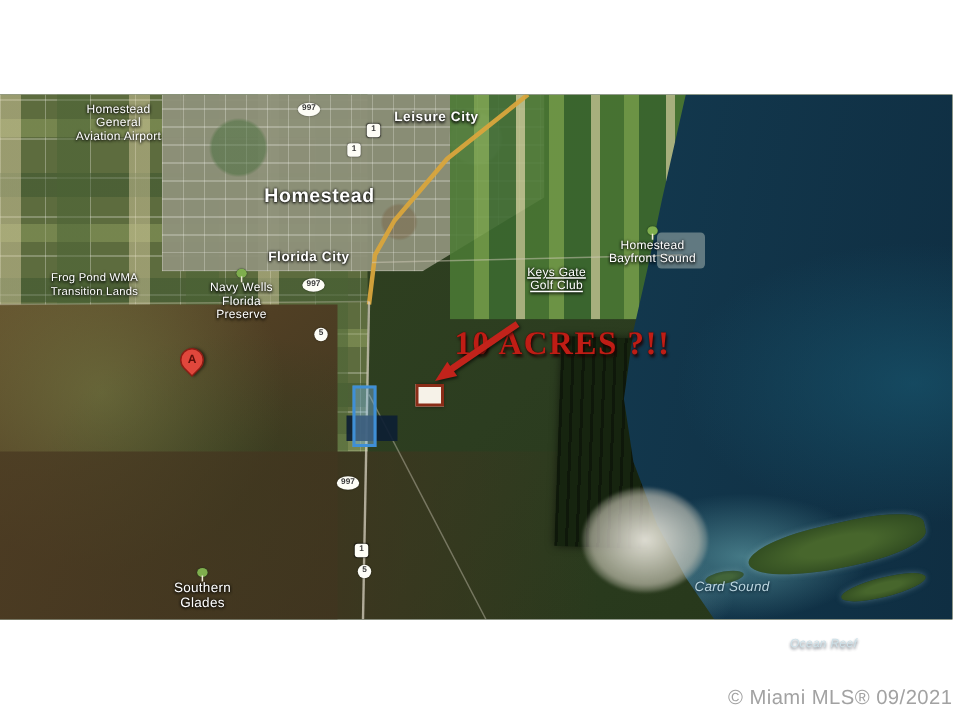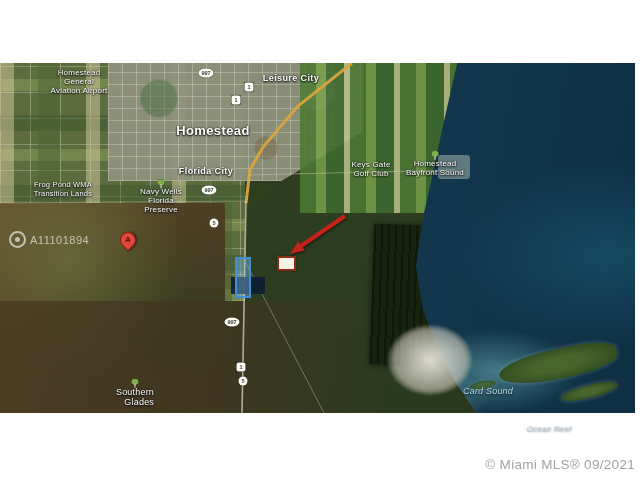--- a/index.html
+++ b/index.html
@@ -132,40 +132,40 @@
       </div>
       <div class="map-label city" style="left: 213px; top: 131px; font-size: 13px;">
         <div>Homestead</div>
       </div>
       <div class="map-label city" style="left: 291px; top: 78px; font-size: 9px;">
         <div>Leisure City</div>
       </div>
       <div class="map-label city" style="left: 206px; top: 171px; font-size: 9px;">
         <div>Florida City</div>
       </div>
-      <div class="map-label place" style="left: 371px; top: 169px; font-size: 8px;">
+      <div class="map-label place" style="left: 371px; top: 186px; font-size: 8px; text-decoration: underline;">
         <div>Keys Gate</div>
         <div>Golf Club</div>
       </div>
       <div class="map-label place" style="left: 161px; top: 201px; font-size: 8px;">
         <span class="tree-icon"></span>
         <div>Navy Wells</div>
         <div>Florida</div>
         <div>Preserve</div>
       </div>
       <div class="map-label place" style="left: 435px; top: 168px; font-size: 8px;">
         <span class="tree-icon"></span>
         <div>Homestead</div>
         <div>Bayfront Sound</div>
       </div>
       <div class="map-label place" style="left: 63px; top: 190px; font-size: 7.5px;">
         <div>Frog Pond WMA</div>
         <div>Transition Lands</div>
       </div>
-      <div class="map-label place" style="left: 135px; top: 397px; font-size: 9px; text-align: right;">
+      <div class="map-label place" style="left: 135px; top: 397px; font-size: 9px;">
         <span class="tree-icon"></span>
         <div>Southern</div>
         <div>Glades</div>
       </div>
       <div class="map-label water" style="left: 488px; top: 391px; font-size: 9px;">
         <div>Card Sound</div>
       </div>
       <div class="map-label water faint" style="left: 549px; top: 407px; font-size: 8px; margin-top: 22px;">
         <div>Ocean Reef</div>
       </div>
@@ -180,24 +180,21 @@
     </div>
 
   <div class="pin">
     <span>A</span>
   </div>
 
   <div class="navy-patch"></div>
   <div class="blue-lot"></div>
   <div class="white-lot"></div>
 
+  <div id="sale-line2" class="sale-text" style="color: rgb(191, 29, 21);">10 ACRES ?!!</div>
   <svg id="sale-arrow" width="640" height="480">
     <line x1="345" y1="216" x2="301" y2="246" stroke="#c2231b" stroke-width="4.5"></line>
     <polygon points="290,254 304.8,250.6 298.2,241.2" fill="#c2231b"></polygon>
   </svg>
 
-  <div class="watermark">
-    <span class="camera-icon"></span>
-    <span class="watermark-id">A11101894</span>
-  </div>
 
   <div class="attribution">© Miami MLS® 09/2021</div>
 </div>
 
 </body></html>

